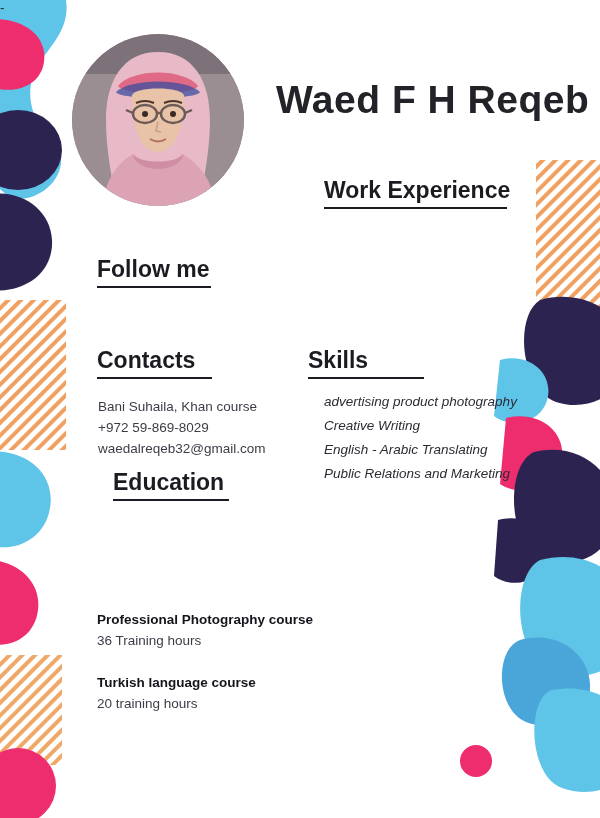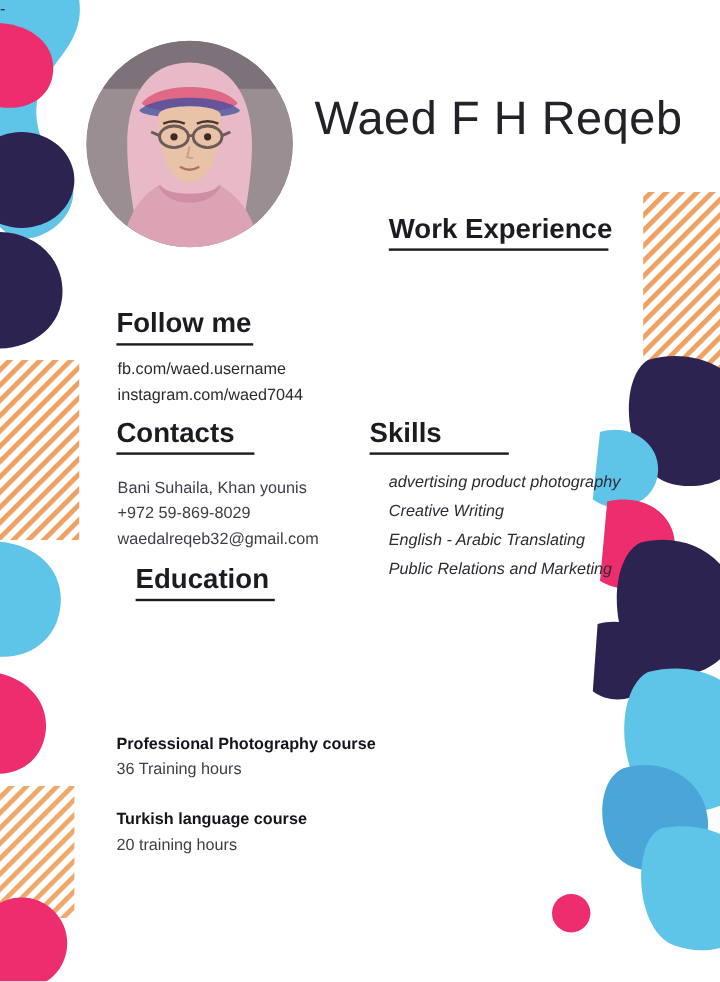--- a/index.html
+++ b/index.html
@@ -45,27 +45,27 @@
     height: 172px;
     border-radius: 50%;
     overflow: hidden;
     background: #8a7f86;
   }
   .avatar svg { display: block; }
 
   
   .name {
     position: absolute;
-    left: 262px;
+    left: 276px;
     top: 78px;
     font-size: 39px;
     color: #222228;
     letter-spacing: 0.5px;
     white-space: nowrap;
-    font-weight: 400;
+    font-weight: 700;
   }
 
   
   .sect-title {
     position: absolute;
     font-size: 23px;
     color: #1b1b22;
     font-weight: 700;
     white-space: nowrap;
   }
@@ -225,31 +225,27 @@
     <div class="sect-title h-work">
       <span>Work Experience</span>
       <span class="rule"></span>
     </div>
     <div class="work-dash">-</div>
 
     <div class="sect-title h-follow">
       <span>Follow me</span>
       <span class="rule"></span>
     </div>
-    <div class="block follow-lines">
-      <div>fb.com/waed.username</div>
-      <div>instagram.com/waed7044</div>
-    </div>
 
     <div class="sect-title h-contacts">
       <span>Contacts</span>
       <span class="rule"></span>
     </div>
     <div class="block contact-lines">
-      <div>Bani Suhaila, Khan younis</div>
+      <div>Bani Suhaila, Khan course</div>
       <div>+972 59-869-8029</div>
       <div>waedalreqeb32@gmail.com</div>
     </div>
 
     <div class="sect-title h-skills">
       <span>Skills</span>
       <span class="rule"></span>
     </div>
     <div class="block skill-lines">
       <div>advertising product photography</div>

